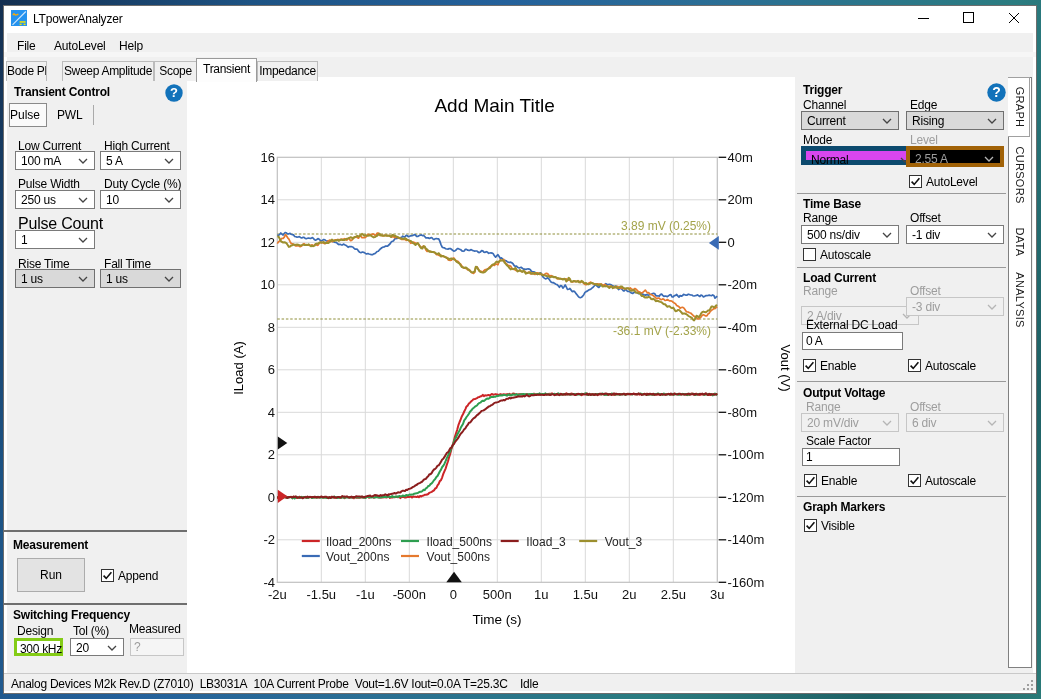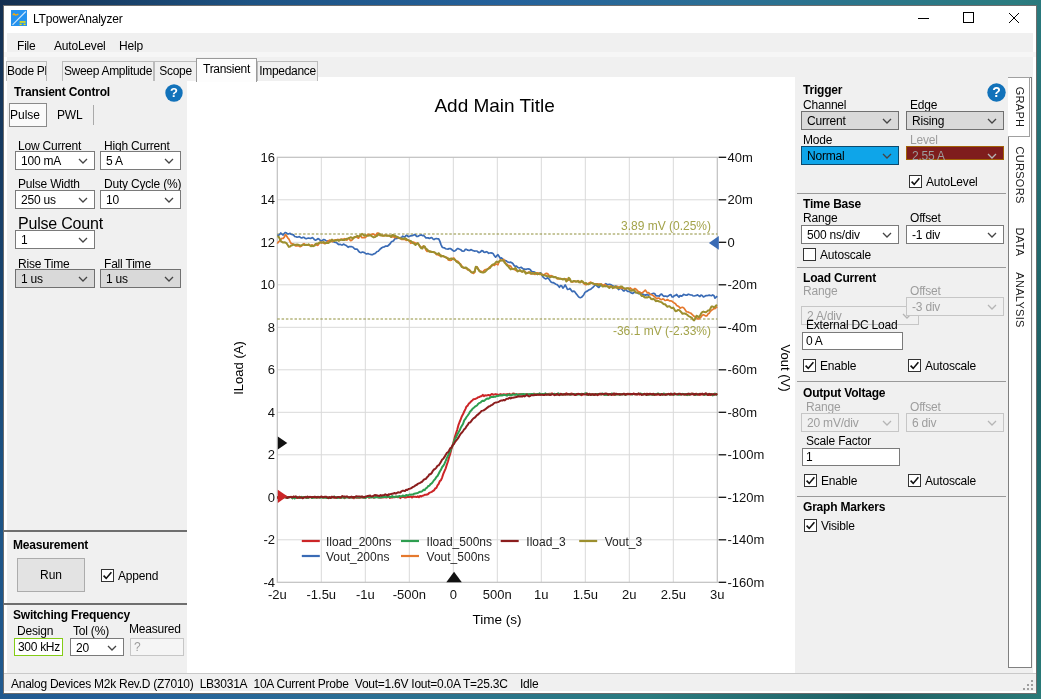--- a/index.html
+++ b/index.html
@@ -106,21 +106,21 @@
     <svg width="13" height="13" viewBox="0 0 13 13" style="position:absolute;left:-1px;top:-1px">
       <path d="M2.6 6.6 L5.2 9.4 L10.4 3.2" stroke="#111" stroke-width="1.6" fill="none"></path>
     </svg>
   </div>
 <div class="lb" style="left:118px;top:569px">Append</div>
 <div class="sep" style="left:4px;top:603px;width:183px;background:#6e6e6e;height:2px"></div>
 <div class="lb" style="left:13px;top:608px;color:#000;font-weight:bold;font-size:12px">Switching Frequency</div>
 <div class="lb" style="left:17px;top:624px;color:#000;font-weight:normal;font-size:12px">Design</div>
 <div class="lb" style="left:73px;top:624px;color:#000;font-weight:normal;font-size:12px">Tol (%)</div>
 <div class="lb" style="left:129px;top:622px;color:#000;font-weight:normal;font-size:12px">Measured</div>
-<div class="tb" style="left:14px;top:638px;width:49px;height:18px;background:#fff;border:1px solid #84cc16;color:#000">300 kHz</div>
+<div class="tb" style="left:14px;top:638px;width:49px;height:18px;background:#fff;border:3px solid #84cc16;color:#000">300 kHz</div>
 <div class="cb" style="left:70px;top:638px;width:54px;height:18px;background:#fff;border:1px solid #7a7a7a;color:#000">
     <span class="ct">20</span>
     <svg class="ar" width="10" height="6" viewBox="0 0 10 6">
       <path d="M1 1 L5 5 L9 1" stroke="#444" stroke-width="1.3" fill="none"></path>
     </svg>
   </div>
 <div class="tb" style="left:130px;top:638px;width:54px;height:18px;background:#f5f5f5;border:1px solid #c6c6c6;color:#9d9d9d">?</div>
 <div class="lb" style="left:803px;top:83px;color:#000;font-weight:bold;font-size:12px">Trigger</div>
 <svg class="abs" style="left:987px;top:83px" width="19" height="19" viewBox="0 0 19 19">
 <circle cx="9.5" cy="9.5" r="9.2" fill="#1272ba"></circle>
@@ -135,27 +135,27 @@
     </svg>
   </div>
 <div class="cb" style="left:906px;top:111px;width:98px;height:19px;background:#d9d9d9;border:1px solid #707070;color:#000">
     <span class="ct">Rising</span>
     <svg class="ar" width="10" height="6" viewBox="0 0 10 6">
       <path d="M1 1 L5 5 L9 1" stroke="#444" stroke-width="1.3" fill="none"></path>
     </svg>
   </div>
 <div class="lb" style="left:803px;top:133px;color:#000;font-weight:normal;font-size:12px">Mode</div>
 <div class="lb" style="left:910px;top:133px;color:#9d9d9d;font-weight:normal;font-size:12px">Level</div>
-<div class="cb" style="left:801px;top:146px;width:98px;height:19px;background:#0ea5e9;border:1px solid #0c4a6e;color:#000">
+<div class="cb" style="left:801px;top:146px;width:120px;height:19px;background:#d946ef;border:5px solid #0c4a6e;color:#000">
     <span class="ct">Normal</span>
     <svg class="ar" width="10" height="6" viewBox="0 0 10 6">
       <path d="M1 1 L5 5 L9 1" stroke="#444" stroke-width="1.3" fill="none"></path>
     </svg>
   </div>
-<div class="cb" style="left:906px;top:146px;width:98px;height:14px;background:#7f1d1d;border:1px solid #a16207;color:#9d9d9d">
+<div class="cb" style="left:906px;top:146px;width:98px;height:21px;background:#000000;border:4px solid #a16207;color:#9d9d9d">
     <span class="ct">2.55 A</span>
     <svg class="ar" width="10" height="6" viewBox="0 0 10 6">
       <path d="M1 1 L5 5 L9 1" stroke="#b5b5b5" stroke-width="1.3" fill="none"></path>
     </svg>
   </div>
 <div class="ck" style="left:909px;top:175px">
     <svg width="13" height="13" viewBox="0 0 13 13" style="position:absolute;left:-1px;top:-1px">
       <path d="M2.6 6.6 L5.2 9.4 L10.4 3.2" stroke="#111" stroke-width="1.6" fill="none"></path>
     </svg>
   </div>

